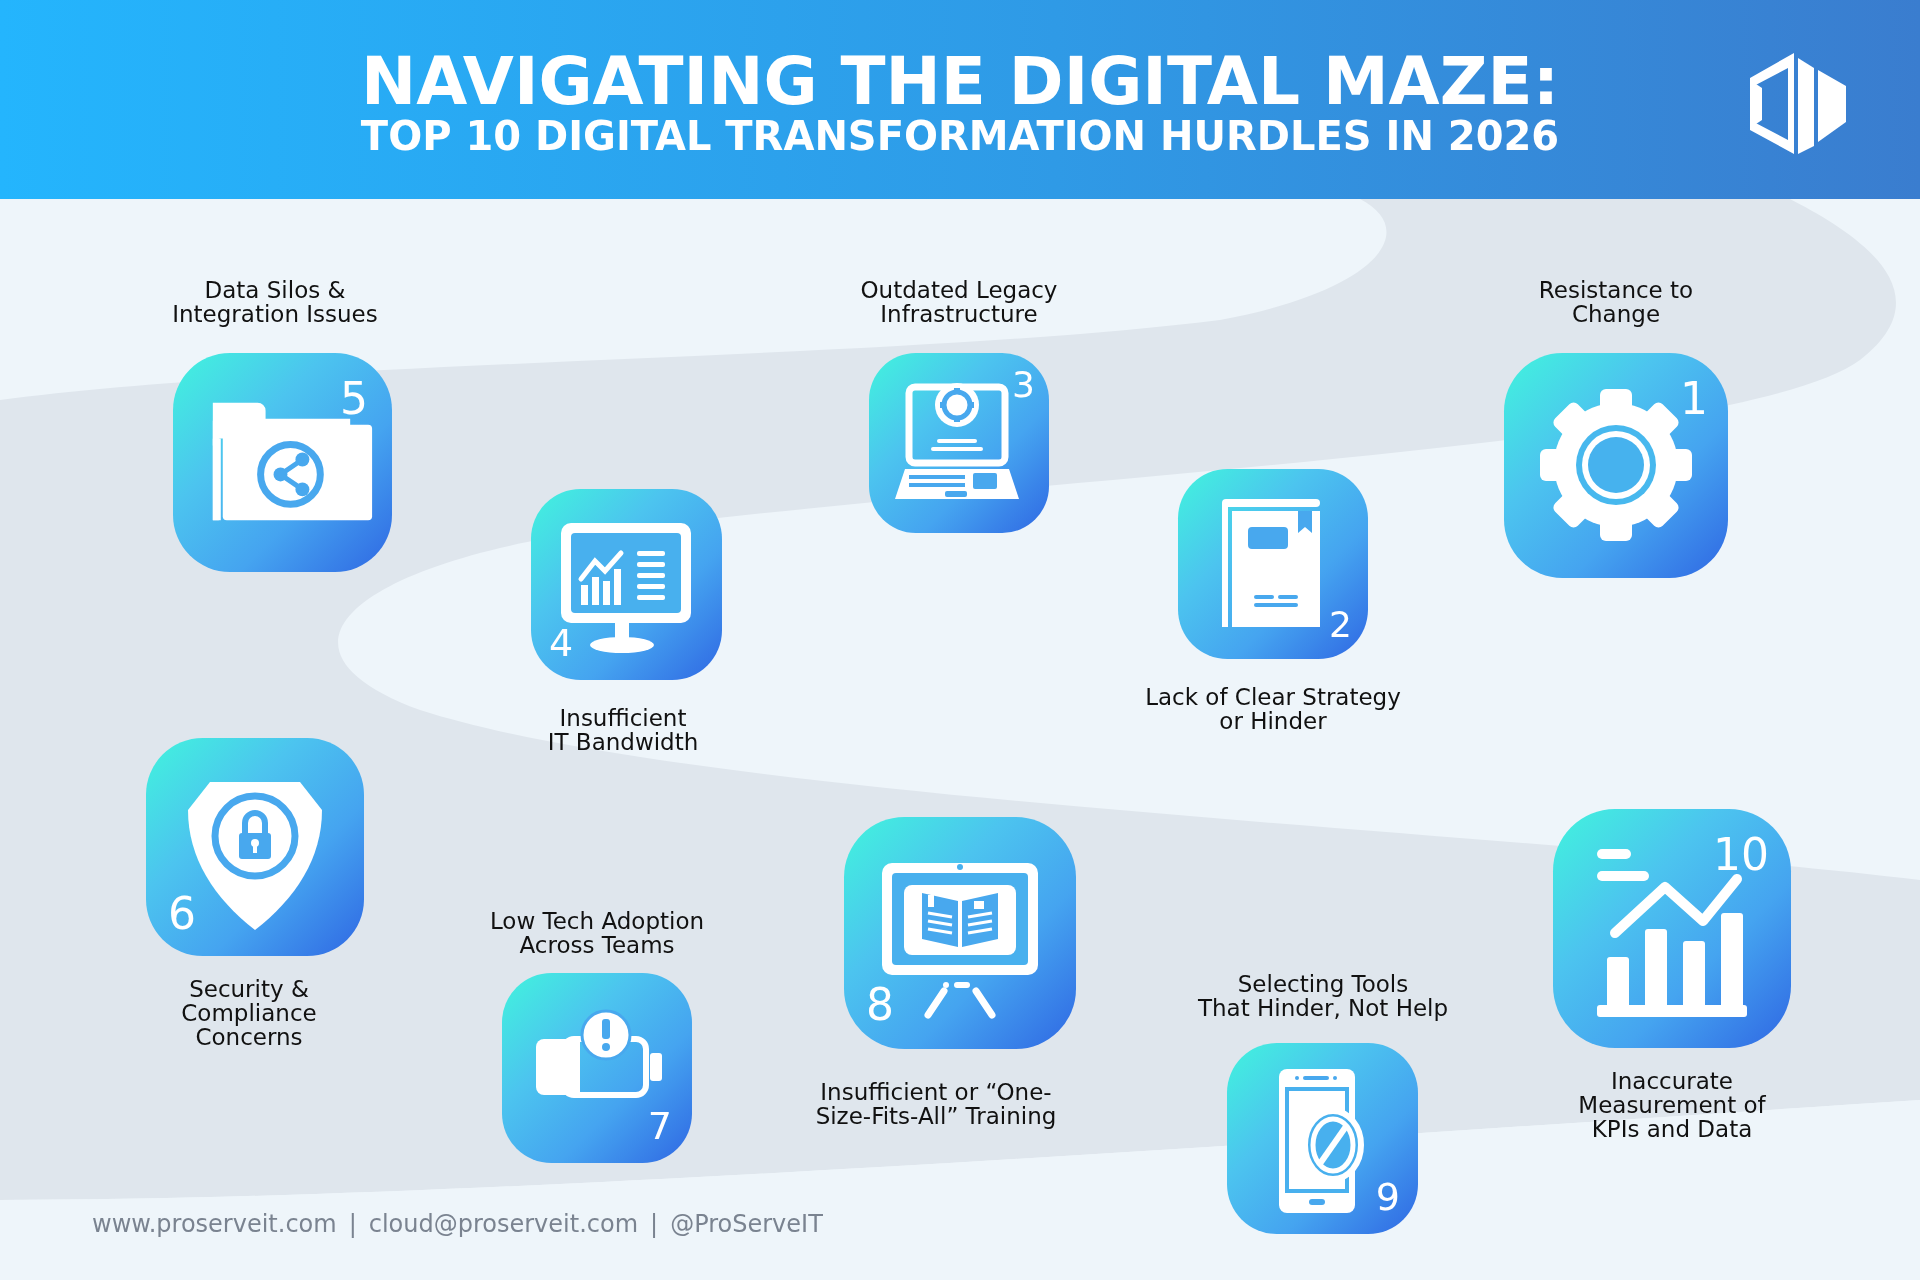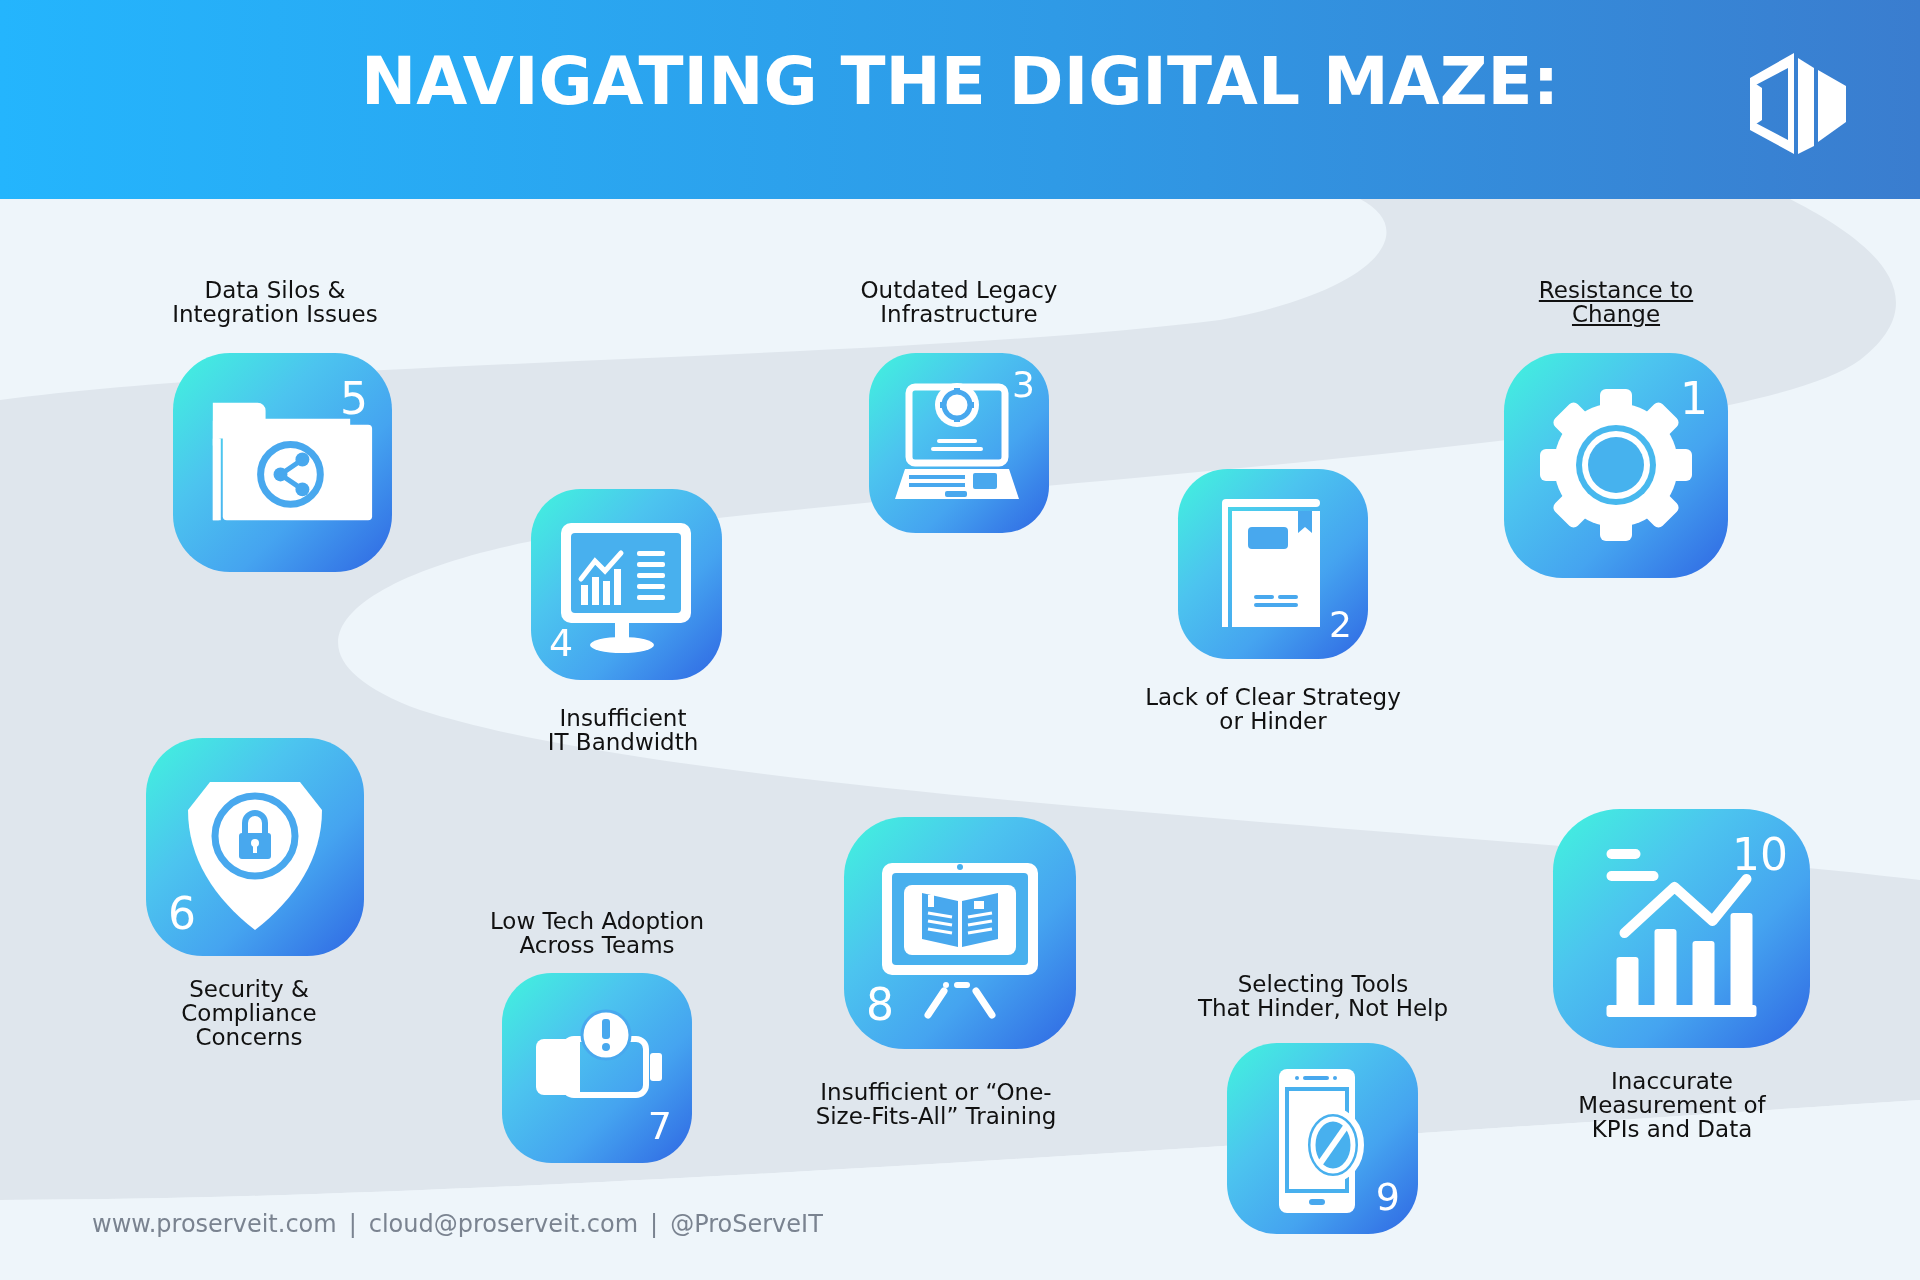--- a/index.html
+++ b/index.html
@@ -59,20 +59,21 @@
     C 230 640, 390 540, 700 520
     C 1150 470, 1750 440, 1860 360
     C 1950 290, 1850 230, 1790 199
     Z"></path>
 
   <path fill="#eef5fa" d="M 0 1200 C 500 1200, 1300 1140, 1920 1100 L 1920 1280 L 0 1280 Z"></path>
 </svg>
 
 <div class="header">
   <div class="title-1">NAVIGATING THE DIGITAL MAZE:</div>
+  <div class="title-2">TOP 10 DIGITAL TRANSFORMATION HURDLES IN 2026</div>
   <svg class="logo" viewBox="0 0 100 108" xmlns="http://www.w3.org/2000/svg">
     <polygon points="46,4 46,80 28,70 28,36" fill="#fff" opacity="0"></polygon>
     <path fill="#ffffff" d="M46 3 L46 104 L2 80 L2 70 L40 90 L40 18 L2 38 L2 28 Z"></path>
     <path fill="#ffffff" d="M2 30 L14 38 L14 70 L2 78 Z"></path>
     <path fill="#ffffff" d="M50 8 L66 18 L66 96 L50 104 Z"></path>
     <path fill="#ffffff" d="M70 20 L98 36 L98 72 L70 92 Z"></path>
   </svg>
 </div>
 
 <div class="label" style="left:150px; top:278px; width:250px;">Data Silos &amp;
@@ -109,21 +110,21 @@
     <rect x="62" y="94" width="52" height="4" rx="2" fill="#fff"></rect>
     <path fill="#fff" d="M36 116 h104 l10 30 H26 Z"></path>
     <rect x="40" y="122" width="56" height="4" fill="#48a8ee"></rect>
     <rect x="40" y="130" width="56" height="4" fill="#48a8ee"></rect>
     <rect x="104" y="120" width="24" height="16" rx="2" fill="#48a8ee"></rect>
     <rect x="76" y="138" width="22" height="6" rx="2" fill="#48a8ee"></rect>
   </svg>
   <span class="num" style="right:14px; top:14px; font-size:36px;">3</span>
 </div>
 
-<div class="label" style="left:1491px; top:278px; width:250px;text-decoration:underline;">Resistance to
+<div class="label" style="left:1491px; top:278px; width:250px;">Resistance to
 Change</div>
 <div class="card" style="left:1504px; top:353px; width:224px; height:225px;">
   <svg class="ico" viewBox="0 0 224 225">
     <g fill="#fff" transform="translate(112,112)">
       <circle r="62"></circle>
       <rect x="-16" y="-76" width="32" height="30" rx="6"></rect>
       <rect x="-16" y="46" width="32" height="30" rx="6"></rect>
       <rect x="-76" y="-16" width="30" height="32" rx="6"></rect>
       <rect x="46" y="-16" width="30" height="32" rx="6"></rect>
       <rect x="-16" y="-76" width="32" height="30" rx="6" transform="rotate(45)"></rect>
@@ -248,21 +249,21 @@
     <circle cx="70" cy="35" r="2" fill="#48a8ee"></circle>
       <circle cx="108" cy="35" r="2" fill="#48a8ee"></circle>
     <rect x="82" y="156" width="16" height="6" rx="3" fill="#48a8ee"></rect>
     <ellipse cx="106" cy="102" rx="28" ry="34" fill="#48b0ee" stroke="#fff" stroke-width="6"></ellipse>
     <ellipse cx="106" cy="102" rx="20" ry="26" fill="none" stroke="#fff" stroke-width="5"></ellipse>
     <line x1="92" y1="122" x2="120" y2="82" stroke="#fff" stroke-width="6"></line>
   </svg>
   <span class="num" style="right:18px; bottom:18px; font-size:38px;">9</span>
 </div>
 
-<div class="card" style="left:1553px; top:809px; width:257px; height:239px;">
+<div class="card" style="left:1553px; top:809px; width:238px; height:239px;">
   <svg class="ico" viewBox="0 0 238 239">
     <rect x="44" y="40" width="34" height="10" rx="5" fill="#fff"></rect>
     <rect x="44" y="62" width="52" height="10" rx="5" fill="#fff"></rect>
     <path d="M62 124 L112 78 L150 112 L184 70" stroke="#fff" stroke-width="10" fill="none" stroke-linecap="round" stroke-linejoin="round"></path>
     <rect x="54" y="148" width="22" height="54" rx="3" fill="#fff"></rect>
     <rect x="92" y="120" width="22" height="82" rx="3" fill="#fff"></rect>
     <rect x="130" y="132" width="22" height="70" rx="3" fill="#fff"></rect>
     <rect x="168" y="104" width="22" height="98" rx="3" fill="#fff"></rect>
     <rect x="44" y="196" width="150" height="12" rx="3" fill="#fff"></rect>
   </svg>

